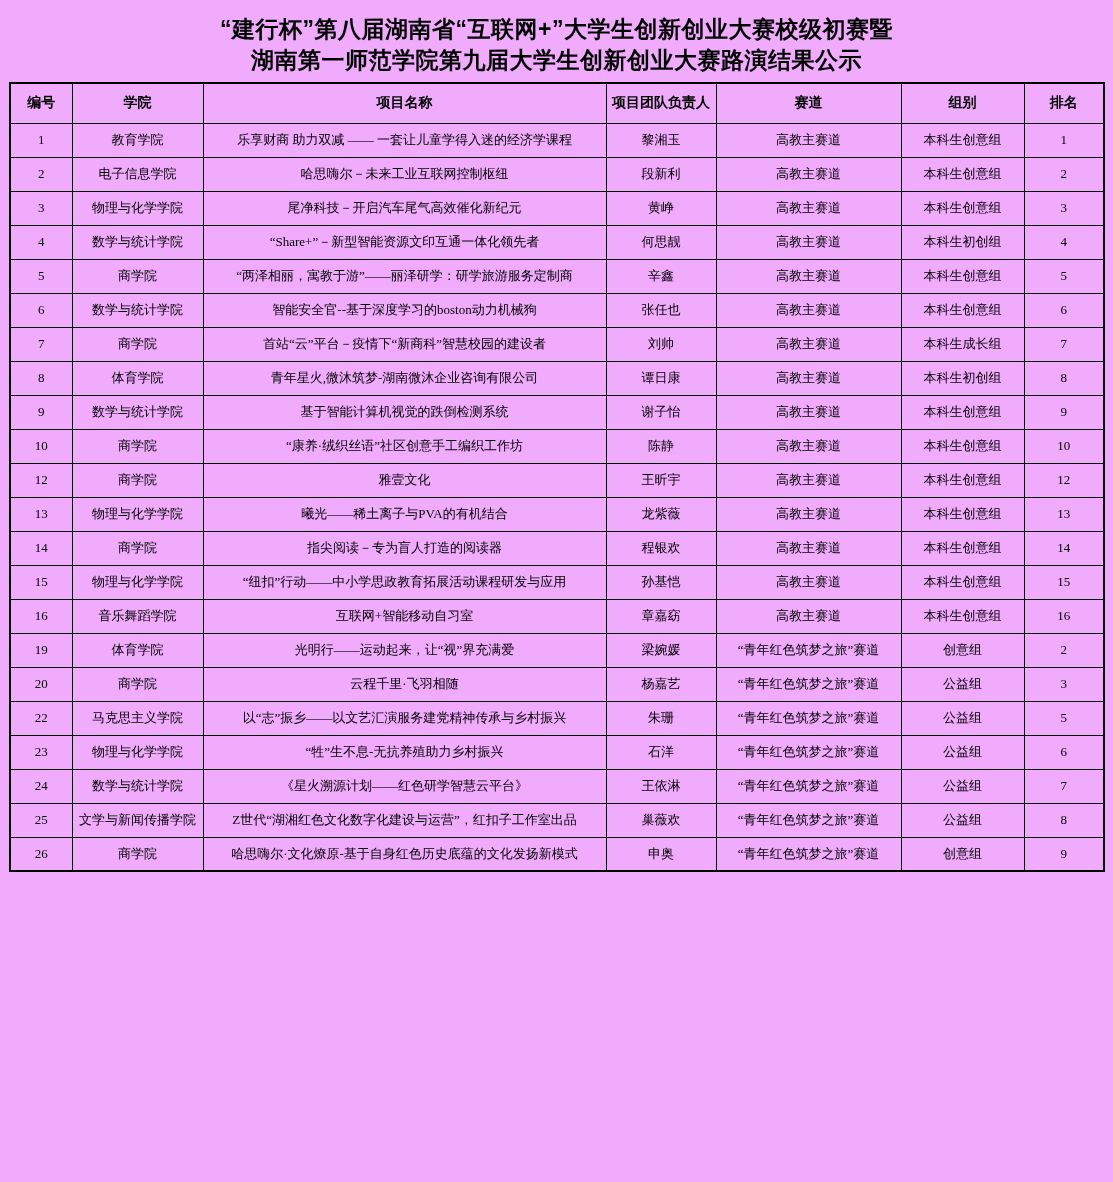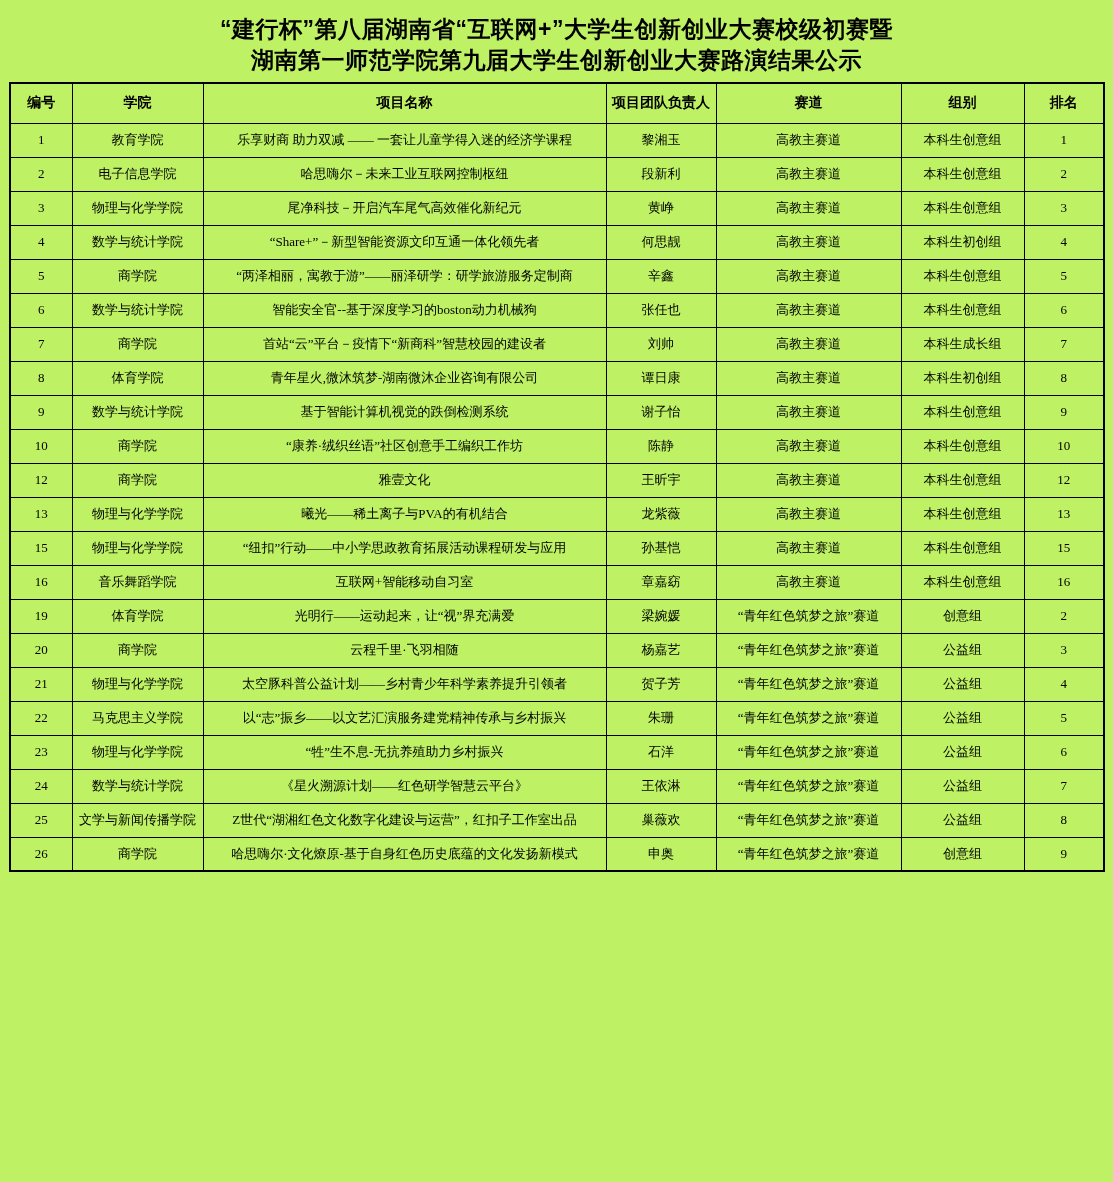--- a/index.html
+++ b/index.html
@@ -5,21 +5,21 @@
   * { margin: 0; padding: 0; box-sizing: border-box; }
   html, body { background: #ffffff; }
   body {
     font-family: "Liberation Serif", "DejaVu Serif", serif;
     color: #000000;
   }
   .page {
     position: relative;
     width: 1113px;
     height: 1182px;
-    background: #bef264;
+    background: #f0abfc;
     overflow: hidden;
   }
   .title-block {
     padding-top: 14px;
     text-align: center;
   }
   .title-line {
     font-family: "Liberation Sans", "DejaVu Sans", sans-serif;
     font-weight: bold;
     font-size: 23px;
@@ -209,20 +209,29 @@
     <tr>
       <td>13</td>
       <td>物理与化学学院</td>
       <td>曦光——稀土离子与PVA的有机结合</td>
       <td>龙紫薇</td>
       <td>高教主赛道</td>
       <td>本科生创意组</td>
       <td>13</td>
     </tr>
 
+    <tr>
+      <td>14</td>
+      <td>商学院</td>
+      <td>指尖阅读－专为盲人打造的阅读器</td>
+      <td>程银欢</td>
+      <td>高教主赛道</td>
+      <td>本科生创意组</td>
+      <td>14</td>
+    </tr>
 
     <tr>
       <td>15</td>
       <td>物理与化学学院</td>
       <td>“纽扣”行动——中小学思政教育拓展活动课程研发与应用</td>
       <td>孙基恺</td>
       <td>高教主赛道</td>
       <td>本科生创意组</td>
       <td>15</td>
     </tr>
@@ -252,29 +261,20 @@
     <tr>
       <td>20</td>
       <td>商学院</td>
       <td>云程千里·飞羽相随</td>
       <td>杨嘉艺</td>
       <td>“青年红色筑梦之旅”赛道</td>
       <td>公益组</td>
       <td>3</td>
     </tr>
 
-    <tr>
-      <td>21</td>
-      <td>物理与化学学院</td>
-      <td>太空豚科普公益计划——乡村青少年科学素养提升引领者</td>
-      <td>贺子芳</td>
-      <td>“青年红色筑梦之旅”赛道</td>
-      <td>公益组</td>
-      <td>4</td>
-    </tr>
 
     <tr>
       <td>22</td>
       <td>马克思主义学院</td>
       <td>以“志”振乡——以文艺汇演服务建党精神传承与乡村振兴</td>
       <td>朱珊</td>
       <td>“青年红色筑梦之旅”赛道</td>
       <td>公益组</td>
       <td>5</td>
     </tr>

